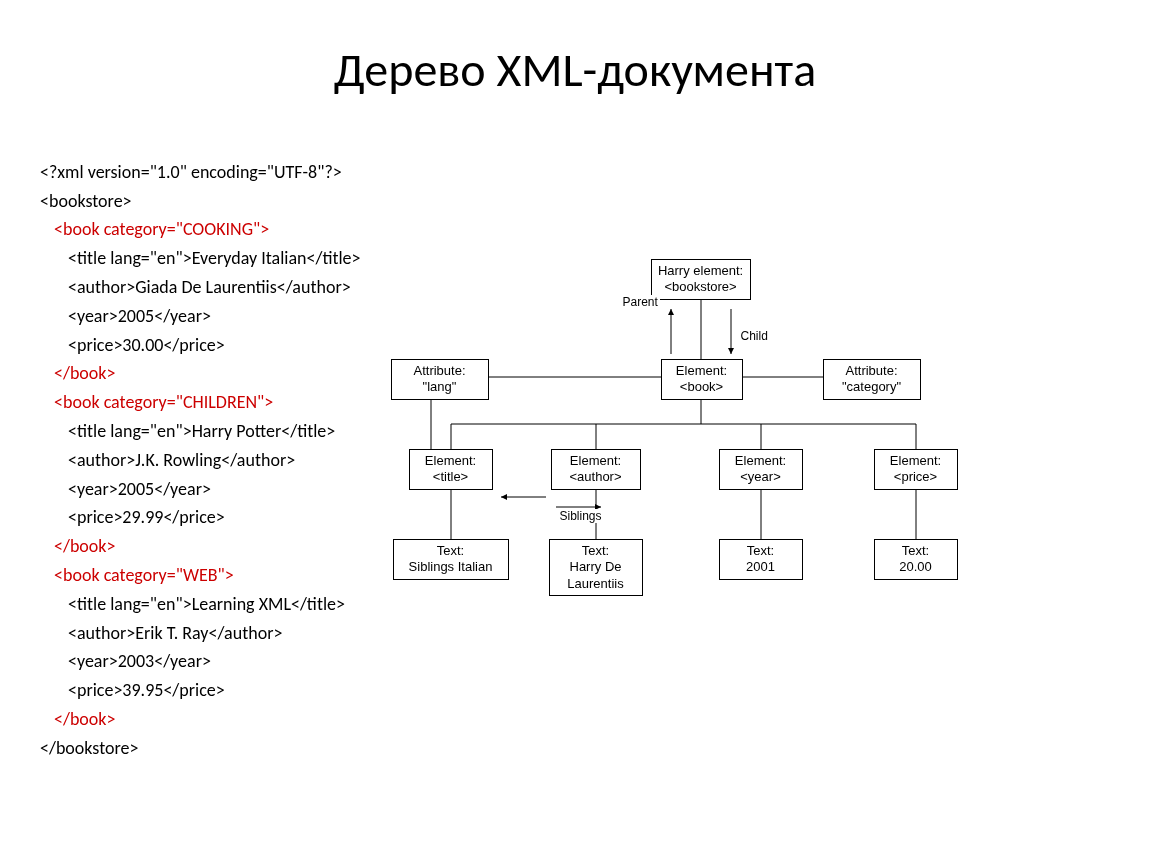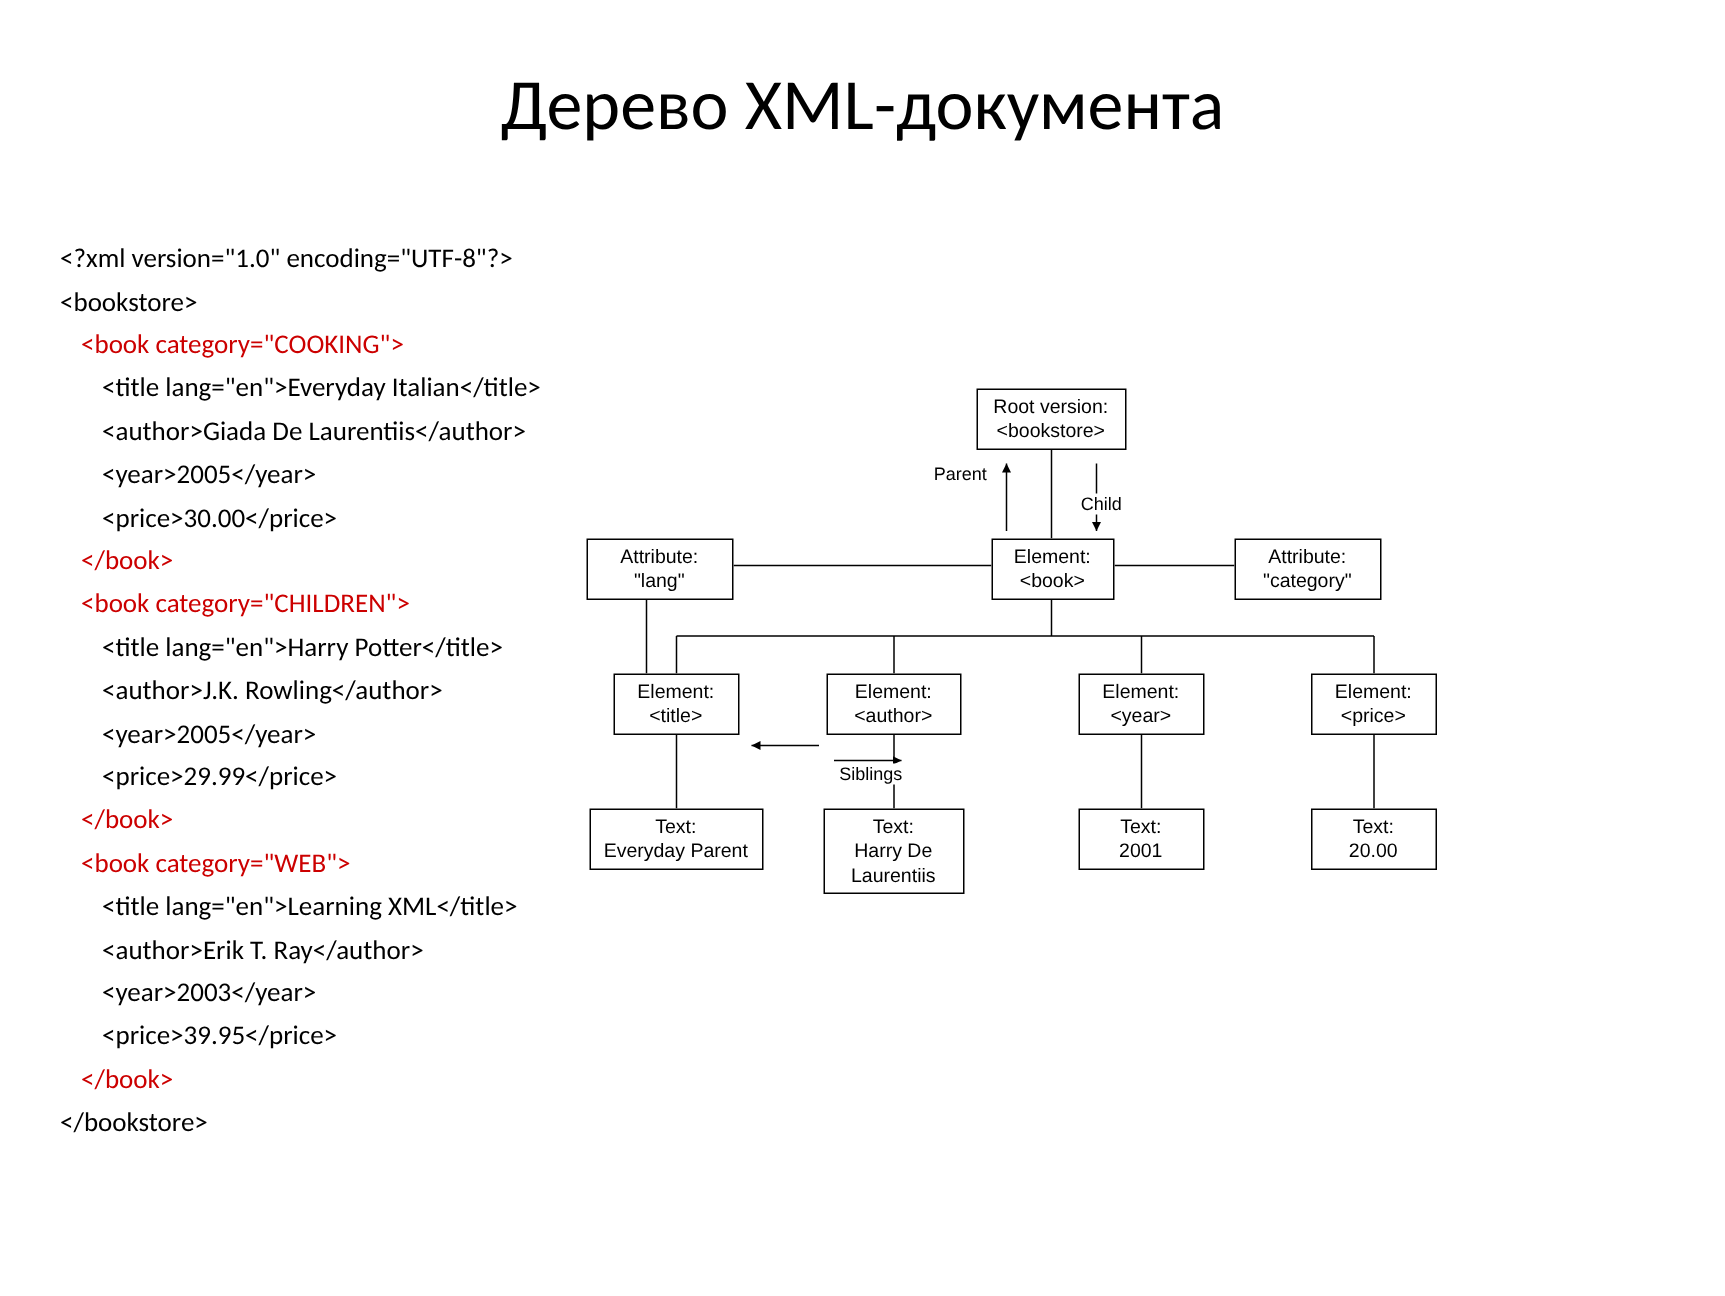--- a/index.html
+++ b/index.html
@@ -79,25 +79,25 @@
           <line x1="225" y1="228" x2="225" y2="280"></line>
           <line x1="390" y1="228" x2="390" y2="280"></line>
           <line x1="545" y1="228" x2="545" y2="280"></line>
 
           <line x1="175" y1="238" x2="130" y2="238" marker-end="url(#ah)"></line>
           <line x1="185" y1="248" x2="230" y2="248" marker-end="url(#ah)"></line>
         </g>
       </svg>
 
       <div class="dbox" style="left:280px;top:0;width:100px;">
-        <div>Root version:</div>
+        <div>Harry element:</div>
         <div>&lt;bookstore&gt;</div>
       </div>
-      <div class="dlabel" style="left:250px;top:50px;">Parent</div>
-      <div class="dlabel" style="left:348px;top:70px;">Child</div>
+      <div class="dlabel" style="left:250px;top:36px;">Parent</div>
+      <div class="dlabel" style="left:368px;top:70px;">Child</div>
 
       <div class="dbox" style="left:20px;top:100px;width:98px;">
         <div>Attribute:</div>
         <div>"lang"</div>
       </div>
       <div class="dbox" style="left:290px;top:100px;width:82px;">
         <div>Element:</div>
         <div>&lt;book&gt;</div>
       </div>
       <div class="dbox" style="left:452px;top:100px;width:98px;">
@@ -118,21 +118,21 @@
         <div>&lt;year&gt;</div>
       </div>
       <div class="dbox" style="left:503px;top:190px;width:84px;">
         <div>Element:</div>
         <div>&lt;price&gt;</div>
       </div>
       <div class="dlabel" style="left:155px;top:250px;margin-left:32px;">Siblings</div>
 
       <div class="dbox" style="left:22px;top:280px;width:116px;">
         <div>Text:</div>
-        <div>Everyday Parent</div>
+        <div>Siblings Italian</div>
       </div>
       <div class="dbox" style="left:178px;top:280px;width:94px;">
         <div>Text:</div>
         <div>Harry De</div>
         <div>Laurentiis</div>
       </div>
       <div class="dbox" style="left:348px;top:280px;width:84px;">
         <div>Text:</div>
         <div>2001</div>
       </div>

